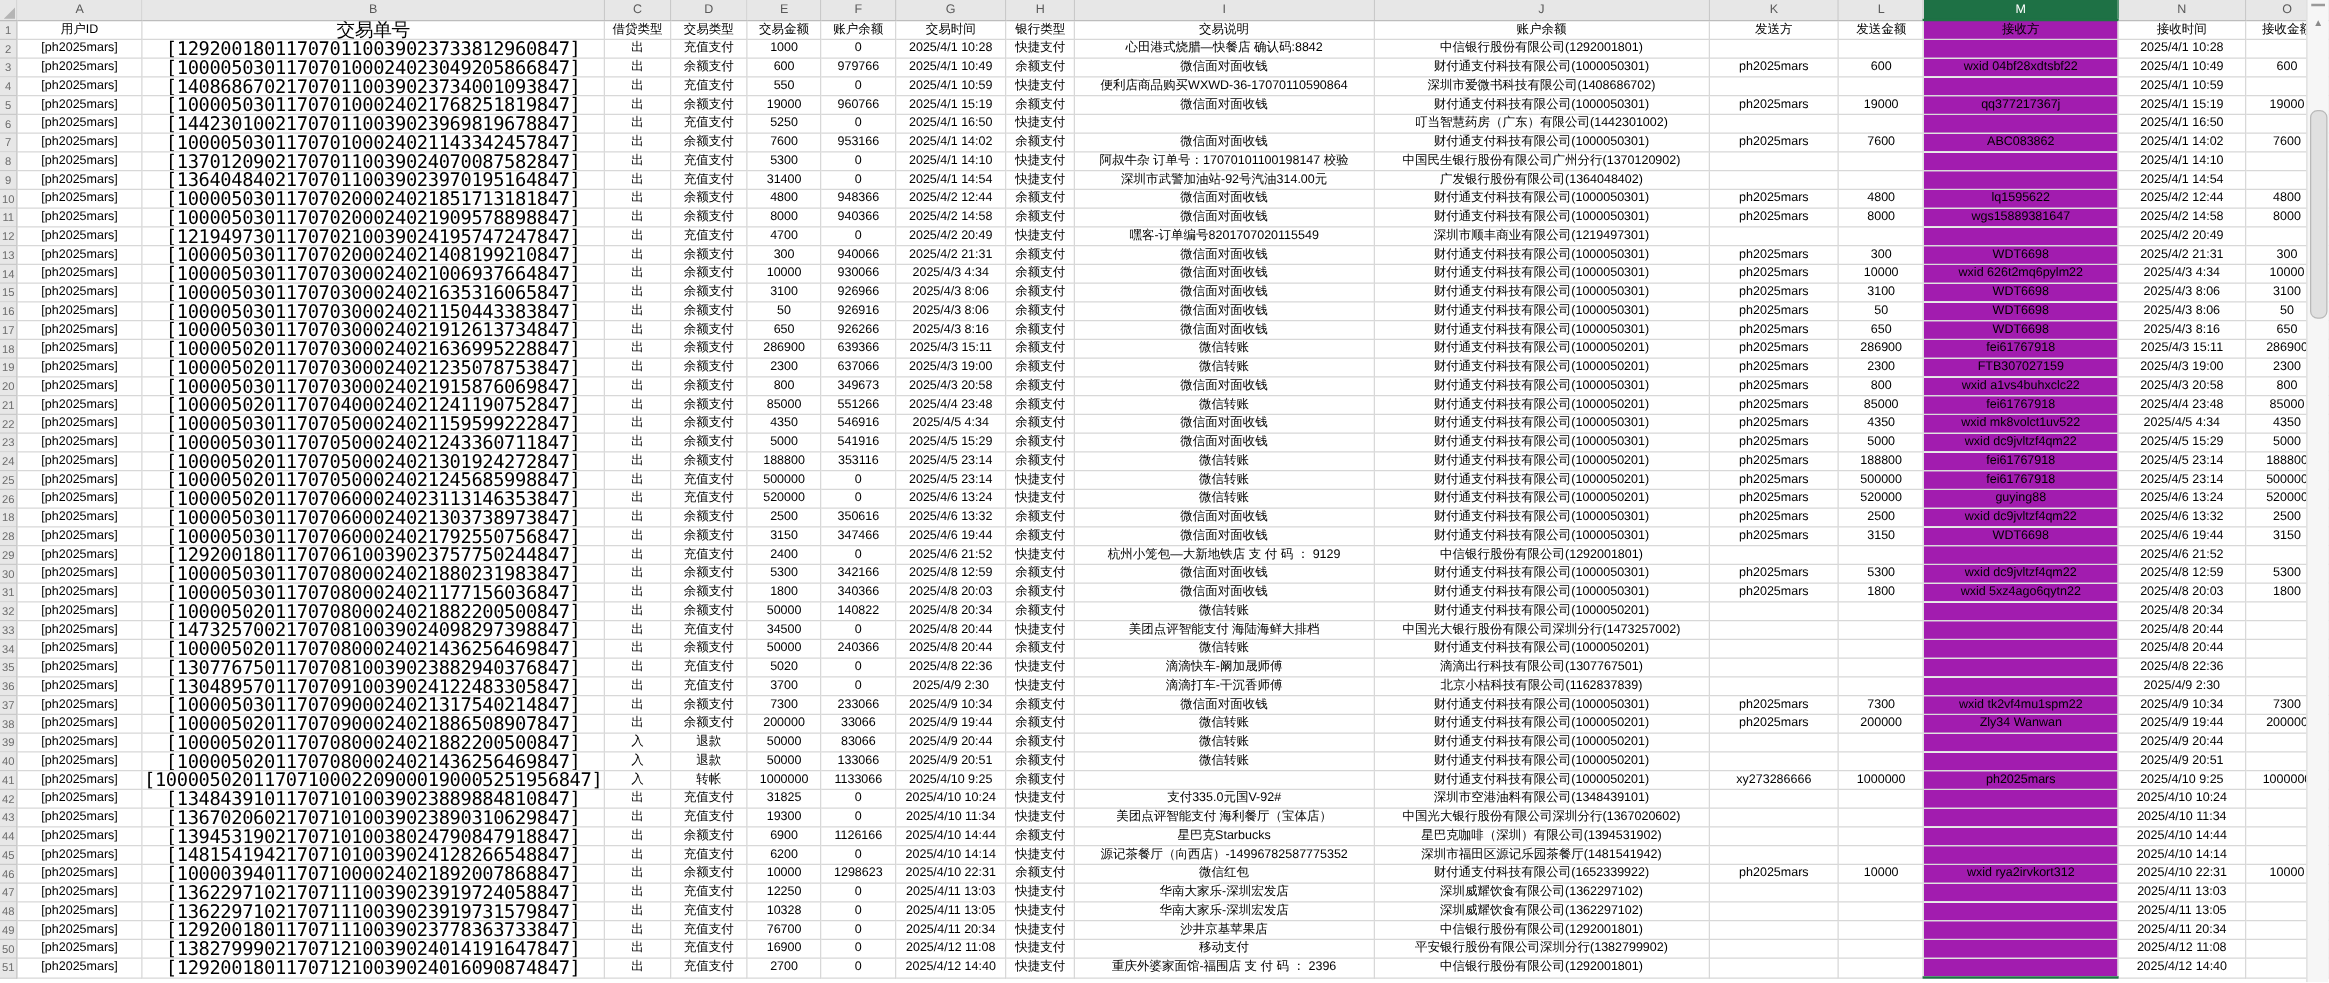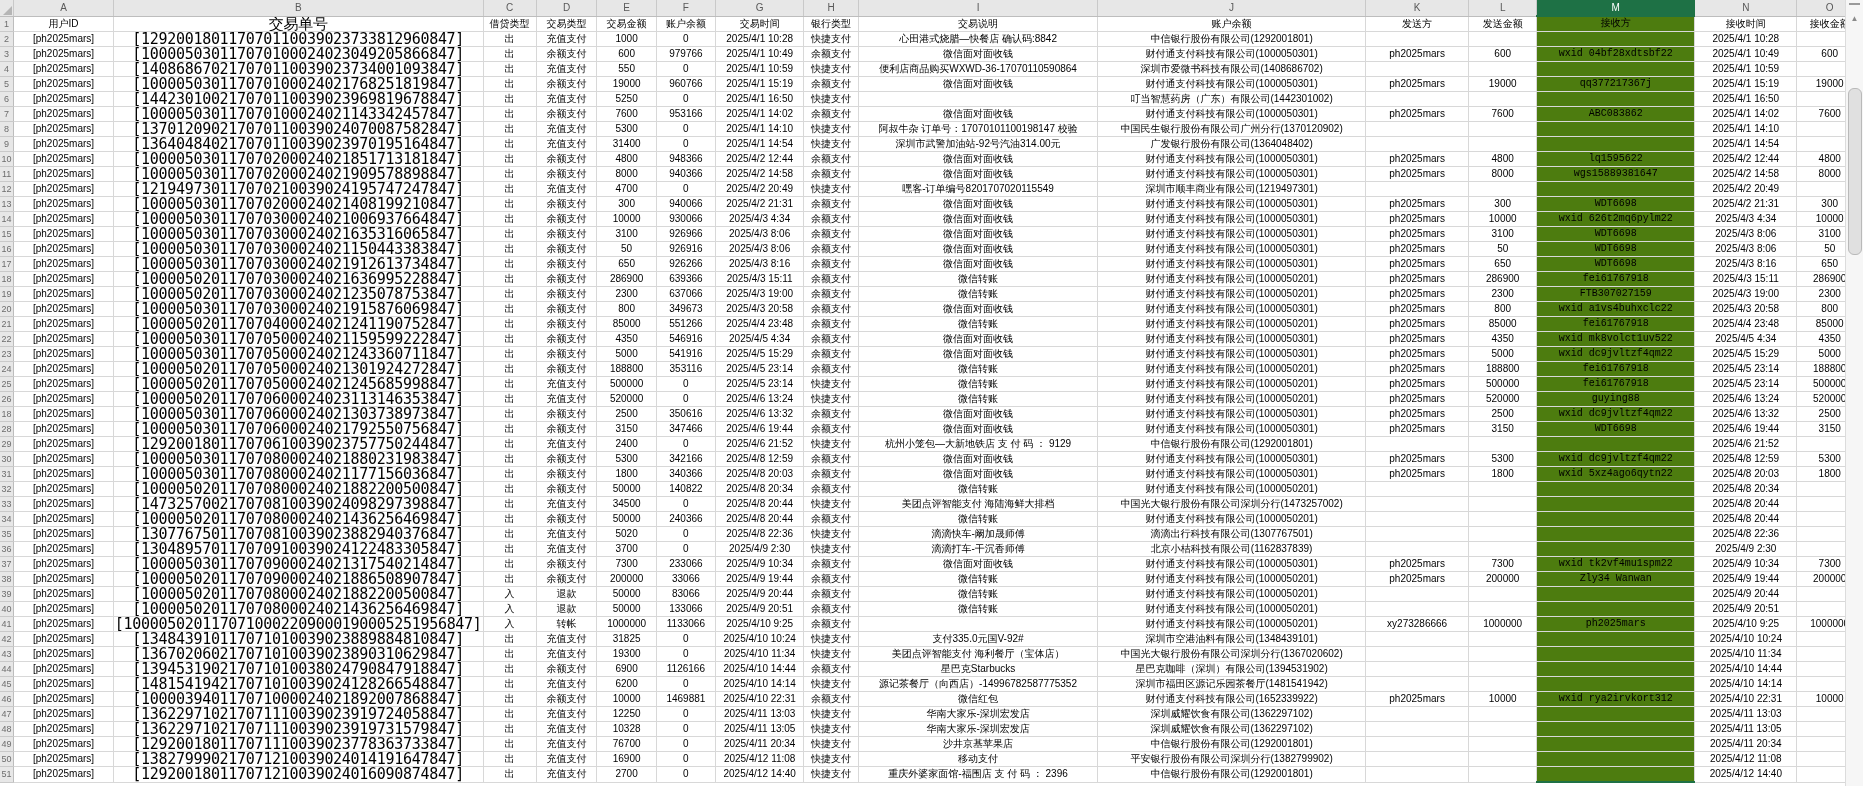--- a/index.html
+++ b/index.html
@@ -15,21 +15,21 @@
   tr.letters th.corner{background:#e7e7e7;position:relative;}
   tr.letters th.corner .tri{position:absolute;right:1px;bottom:1px;width:0;height:0;
       border-style:solid;border-width:0 0 9px 9px;border-color:transparent transparent #b5b5b5 transparent;}
   tr.letters th.selcol{background:#1e7145;color:#fff;border-right:1px solid #1e7145;}
   
   td.gut{background:#e7e7e7;color:#6d6d6d;border-right:1px solid #bdbdbd;border-bottom:1px solid #c9c9c9;font-size:9px;}
   
   tr.hdr td{height:16px;}
   tr.r td{height:14px;line-height:14px;}
   
-  td.mcol{background:#4d7c0f;font-family:Liberation Mono, monospace;}
+  td.mcol{background:#a21caf;}
   tr.hdr td.mcol{border-top:2px solid #1e7145;}
   tr.last td.mcol{border-bottom:2px solid #1e7145;}
   
   #vscroll{position:absolute;top:0;right:0;width:17px;height:786px;background:#f6f6f6;border-left:1px solid #dcdcdc;}
   #vscroll .split{position:absolute;top:3px;left:3px;width:11px;height:2px;background:#9a9a9a;}
   #vscroll .up{position:absolute;top:12px;left:0;width:17px;height:14px;color:#8a8a8a;font-size:8px;
                text-align:center;line-height:14px;}
   #vscroll .thumb{position:absolute;left:2px;top:88px;width:12px;height:165px;background:#e0e0e0;
                   border:1px solid #b9b9b9;border-radius:6px;}
   .num{font-family:"DejaVu Sans Mono","Liberation Mono",monospace;font-size:15px;letter-spacing:-0.3px;}
@@ -890,21 +890,21 @@
           <td>2025/4/10 14:14</td>
           <td></td>
         </tr>
         <tr class="r">
           <td class="gut">46</td>
           <td>[ph2025mars]</td>
           <td class="num">[100003940117071000024021892007868847]</td>
           <td>出</td>
           <td>余额支付</td>
           <td>10000</td>
-          <td>1469881</td>
+          <td>1298623</td>
           <td>2025/4/10 22:31</td>
           <td>余额支付</td>
           <td>微信红包</td>
           <td>财付通支付科技有限公司(1652339922)</td>
           <td>ph2025mars</td>
           <td>10000</td>
           <td class="mcol">wxid rya2irvkort312</td>
           <td>2025/4/10 22:31</td>
           <td>10000</td>
         </tr>

